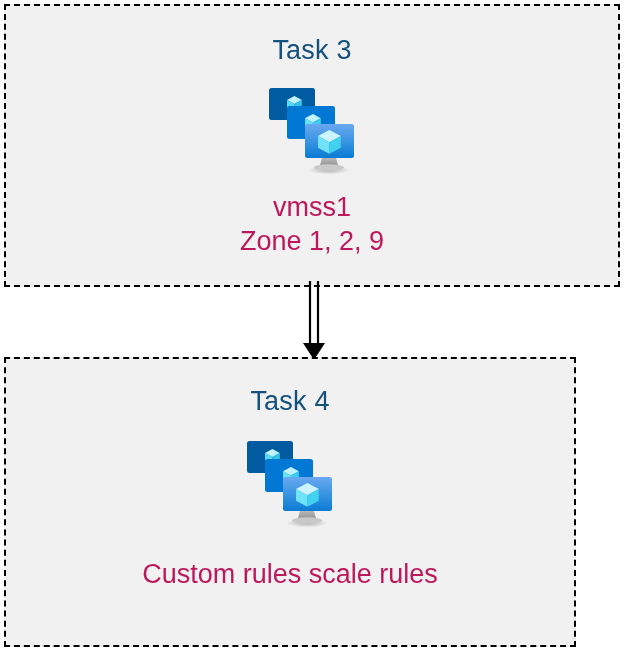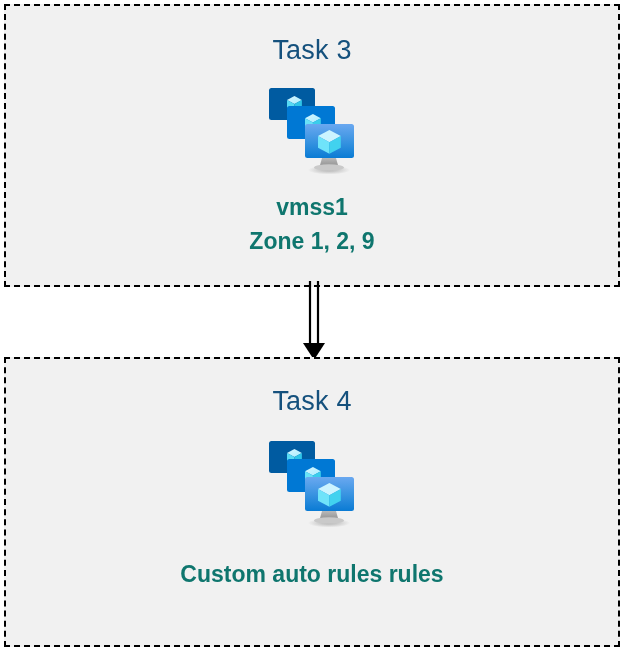--- a/index.html
+++ b/index.html
@@ -28,40 +28,40 @@
   }
   #box-task3 {
     left: 4px;
     top: 4px;
     width: 616px;
     height: 283px;
   }
   #box-task4 {
     left: 4px;
     top: 357px;
-    width: 616px;
+    width: 572px;
     height: 290px;
   }
 
   .task-title {
     color: #15517d;
     font-size: 27px;
     line-height: 1;
     letter-spacing: 0.2px;
     font-weight: 400;
     white-space: nowrap;
   }
   #box-task3 .task-title { margin-top: 31px; }
   #box-task4 .task-title { margin-top: 29px; }
 
   .caption {
-    color: #0f766e;
-    font-size: 23px;
+    color: #be185d;
+    font-size: 27px;
     line-height: 34px;
-    font-weight: 700;
+    font-weight: 400;
     text-align: center;
     white-space: nowrap;
   }
   #box-task3 .caption-block { margin-top: 14px; }
   #box-task4 .caption-block { margin-top: 28px; }
 
   
   .vmss-icon {
     position: relative;
     width: 94px;
@@ -217,15 +217,15 @@
         <g transform="translate(53,46) scale(0.95)">
           <polygon points="12,0 24,6.4 12,12.8 0,6.4" fill="#ccf4ff"></polygon>
           <polygon points="0,6.4 12,12.8 12,25 0,18.6" fill="#6fe3fa"></polygon>
           <polygon points="24,6.4 12,12.8 12,25 24,18.6" fill="#41d2ef"></polygon>
         </g>
       </g>
     </svg>
   </div>
 
   <div class="caption-block">
-    <div class="caption">Custom auto rules rules</div>
+    <div class="caption">Custom rules scale rules</div>
   </div>
 </div>
 
 </body></html>

